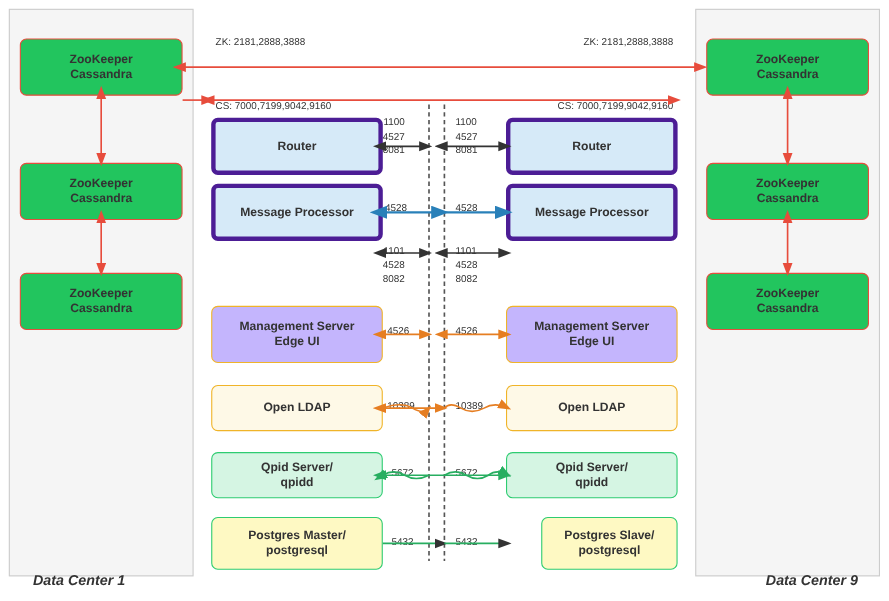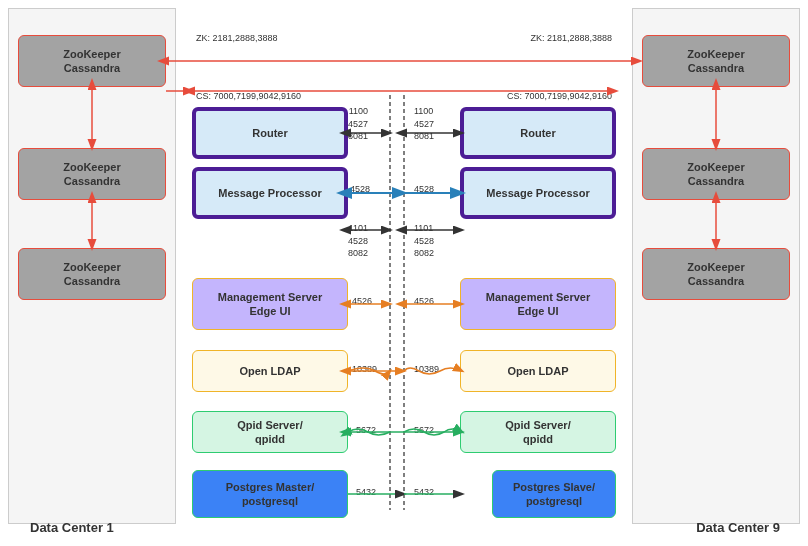--- a/index.html
+++ b/index.html
@@ -40,21 +40,21 @@
       align-items: center;
       justify-content: center;
       text-align: center;
       border-radius: 6px;
       font-size: 11px;
       font-weight: bold;
       line-height: 1.3;
     }
     
     .node-zk {
-      background: #a3a3a3;
+      background: #22c55e;
       border: 1px solid #e74c3c;
       color: #333;
     }
     
     .node-blue {
       background: #d6eaf8;
       border: 4px solid #4c1d95;
       color: #333;
     }
     
@@ -70,31 +70,32 @@
       color: #333;
     }
     
     .node-green {
       background: #d5f5e3;
       border: 1px solid #2ecc71;
       color: #333;
     }
     
     .node-pg {
-      background: #3b82f6;
+      background: #fef9c3;
       border: 1px solid #2ecc71;
       color: #333;
       text-align: center;
     }
     
     .dc-label {
       position: absolute;
       font-size: 13px;
       font-weight: bold;
       color: #333;
+      font-style: italic;
     }
     
     .port-label {
       position: absolute;
       font-size: 9px;
       color: #333;
       line-height: 1.4;
     }
     
     .arrows-svg {

